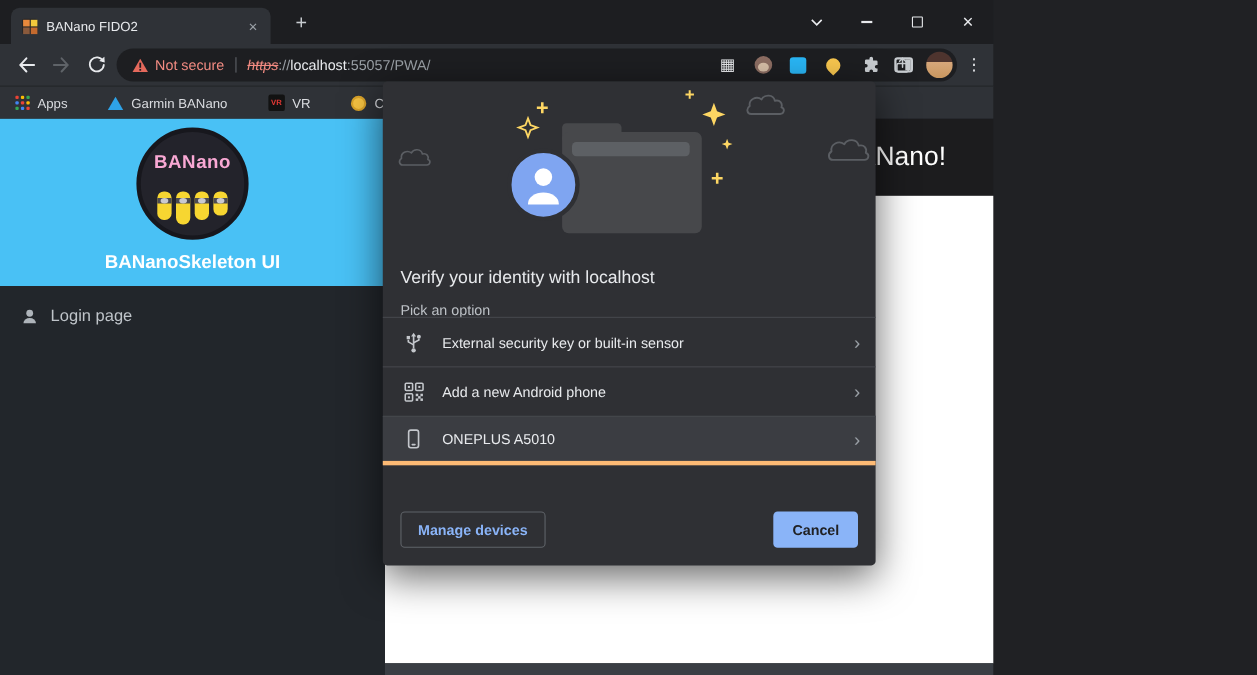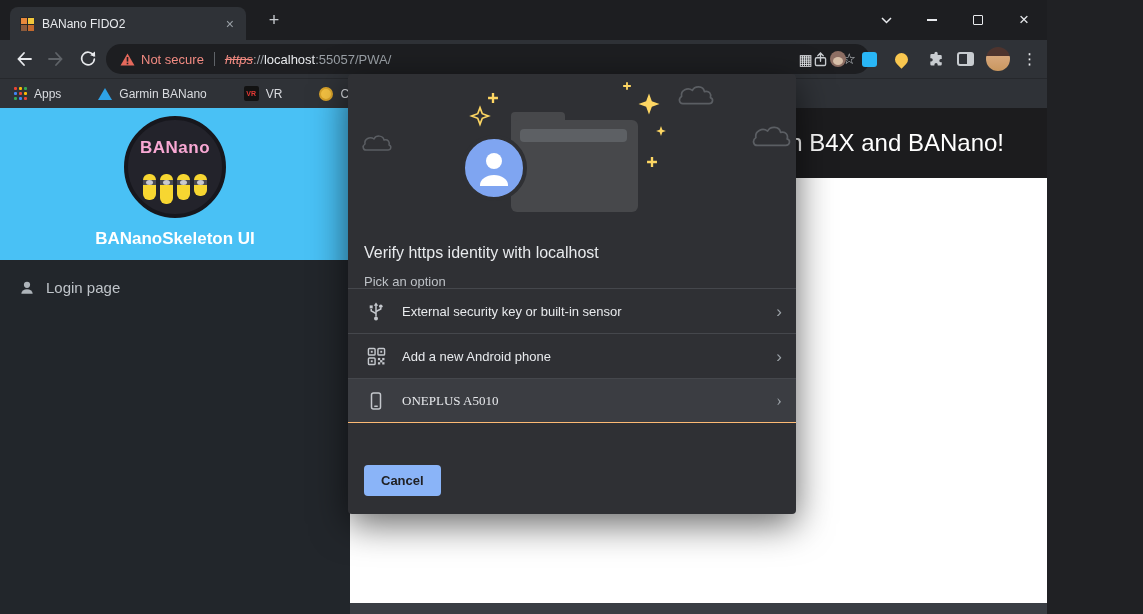--- a/index.html
+++ b/index.html
@@ -2,21 +2,21 @@
 <html><head>
 <meta charset="utf-8">
 <style>
   * { box-sizing: border-box; }
   html,body { margin:0; padding:0; }
   body {
     width:1143px; height:614px; overflow:hidden;
     background:#202124; font-family:"Liberation Sans", sans-serif;
     position:relative;
   }
-  #app { position:relative; width:1047px; height:614px; }
+  #app { position:relative; width:903px; height:614px; }
 
   
   .tabstrip { position:absolute; top:0; left:0; right:0; height:40px; background:#1D1E21; }
   .tab {
     position:absolute; left:10px; top:7px; width:236px; height:33px;
     background:#2F3237; border-radius:8px 8px 0 0;
     display:flex; align-items:center; padding:0 10px; color:#E8EAED; font-size:12px;
   }
   .tab-favicon { width:14px; height:14px; background:#262626; border-radius:2px;
     display:grid; grid-template-columns:6px 6px; grid-template-rows:6px 6px; gap:1px; padding:1px; }
@@ -97,21 +97,21 @@
 
   
   .dialog { position:absolute; left:348px; top:74px; width:448px; height:440px;
     background:#2F3034; border-radius:4px; box-shadow:0 10px 36px rgba(0,0,0,.6); z-index:50; }
   .dialog-illustration { position:absolute; top:0; left:0; }
   .dialog-title { position:absolute; left:16px; top:170px; color:#E8EAED; font-size:16px; }
   .dialog-subtitle { position:absolute; left:16px; top:200px; color:#BDC1C6; font-size:13px; }
   .options { position:absolute; left:0; right:0; top:214px;border-radius:12px; }
   .option-row { height:45px; display:flex; align-items:center; padding:0 14px 0 16px;
     border-top:1px solid #45474C; color:#E8EAED; font-size:13px; }
-  .option-row:last-child { border-bottom:1px solid #fdba74;font-family:Liberation Serif, serif; }
+  .option-row:last-child { border-bottom:4px solid #fdba74; }
   .option-row.highlight { background:#3B3D42; }
   .opt-icon { width:24px; display:flex; justify-content:center; margin-right:14px; }
   .opt-chevron { margin-left:auto; color:#9AA0A6; font-size:17px; line-height:1; }
   .dialog-buttons { position:absolute; left:16px; right:16px; top:391px; display:flex; justify-content:space-between; }
   .btn-outline { border:1px solid #5F6368; background:transparent; color:#8AB4F8;
     font-weight:bold; font-size:13px; padding:8px 15px; border-radius:4px; font-family:inherit; }
   .btn-filled { border:none; background:#8AB4F8; color:#202124;
     font-weight:bold; font-size:13px; padding:8px 17px; border-radius:4px; font-family:inherit; }
 </style>
 </head>
@@ -326,21 +326,21 @@
       </g>
       <g transform="translate(132,42) scale(1.2)">
           <path d="M0 -7 L1.9 -1.9 L7 0 L1.9 1.9 L0 7 L-1.9 1.9 L-7 0 L-1.9 -1.9 Z" fill="none" stroke="#FDD663" stroke-width="1.4"></path>
         </g>
 
       <circle cx="146" cy="94" r="31" fill="#7FA5F1" stroke="#2F3034" stroke-width="4"></circle>
       <circle cx="146" cy="87" r="8" fill="#FFFFFF"></circle>
       <path d="M132 111 a14 10 0 0 1 28 0 v1 h-28 z" fill="#FFFFFF"></path>
     </svg>
 
-    <div class="dialog-title">Verify https identity with localhost</div>
+    <div class="dialog-title">Verify your identity with localhost</div>
     <div class="dialog-subtitle">Pick an option</div>
 
     <div class="options">
       <div class="option-row">
         <span class="opt-icon">
           <svg width="22" height="22" viewBox="0 0 22 22">
             <circle cx="11" cy="18.5" r="2" fill="#C4C7CC"></circle>
             <path d="M11 16.5 V5" stroke="#C4C7CC" stroke-width="1.5" fill="none"></path>
             <path d="M11 2.6 L8.7 5.8 h4.6 z" fill="#C4C7CC"></path>
             <path d="M11 13.5 L6.2 10.8 V8.9" stroke="#C4C7CC" stroke-width="1.5" fill="none"></path>
@@ -377,17 +377,18 @@
             <rect x="5.5" y="2" width="9" height="16" rx="2" stroke="#C4C7CC" stroke-width="1.5" fill="none"></rect>
             <path d="M8.8 15.2 h2.4" stroke="#C4C7CC" stroke-width="1.5" stroke-linecap="round"></path>
           </svg>
         </span>
         <span>ONEPLUS A5010</span>
         <span class="opt-chevron">›</span>
       </div>
     </div>
 
     <div class="dialog-buttons">
+      <button class="btn-outline">Manage devices</button>
       <button class="btn-filled">Cancel</button>
     </div>
   </div>
 
 </div>
 
 </body></html>

